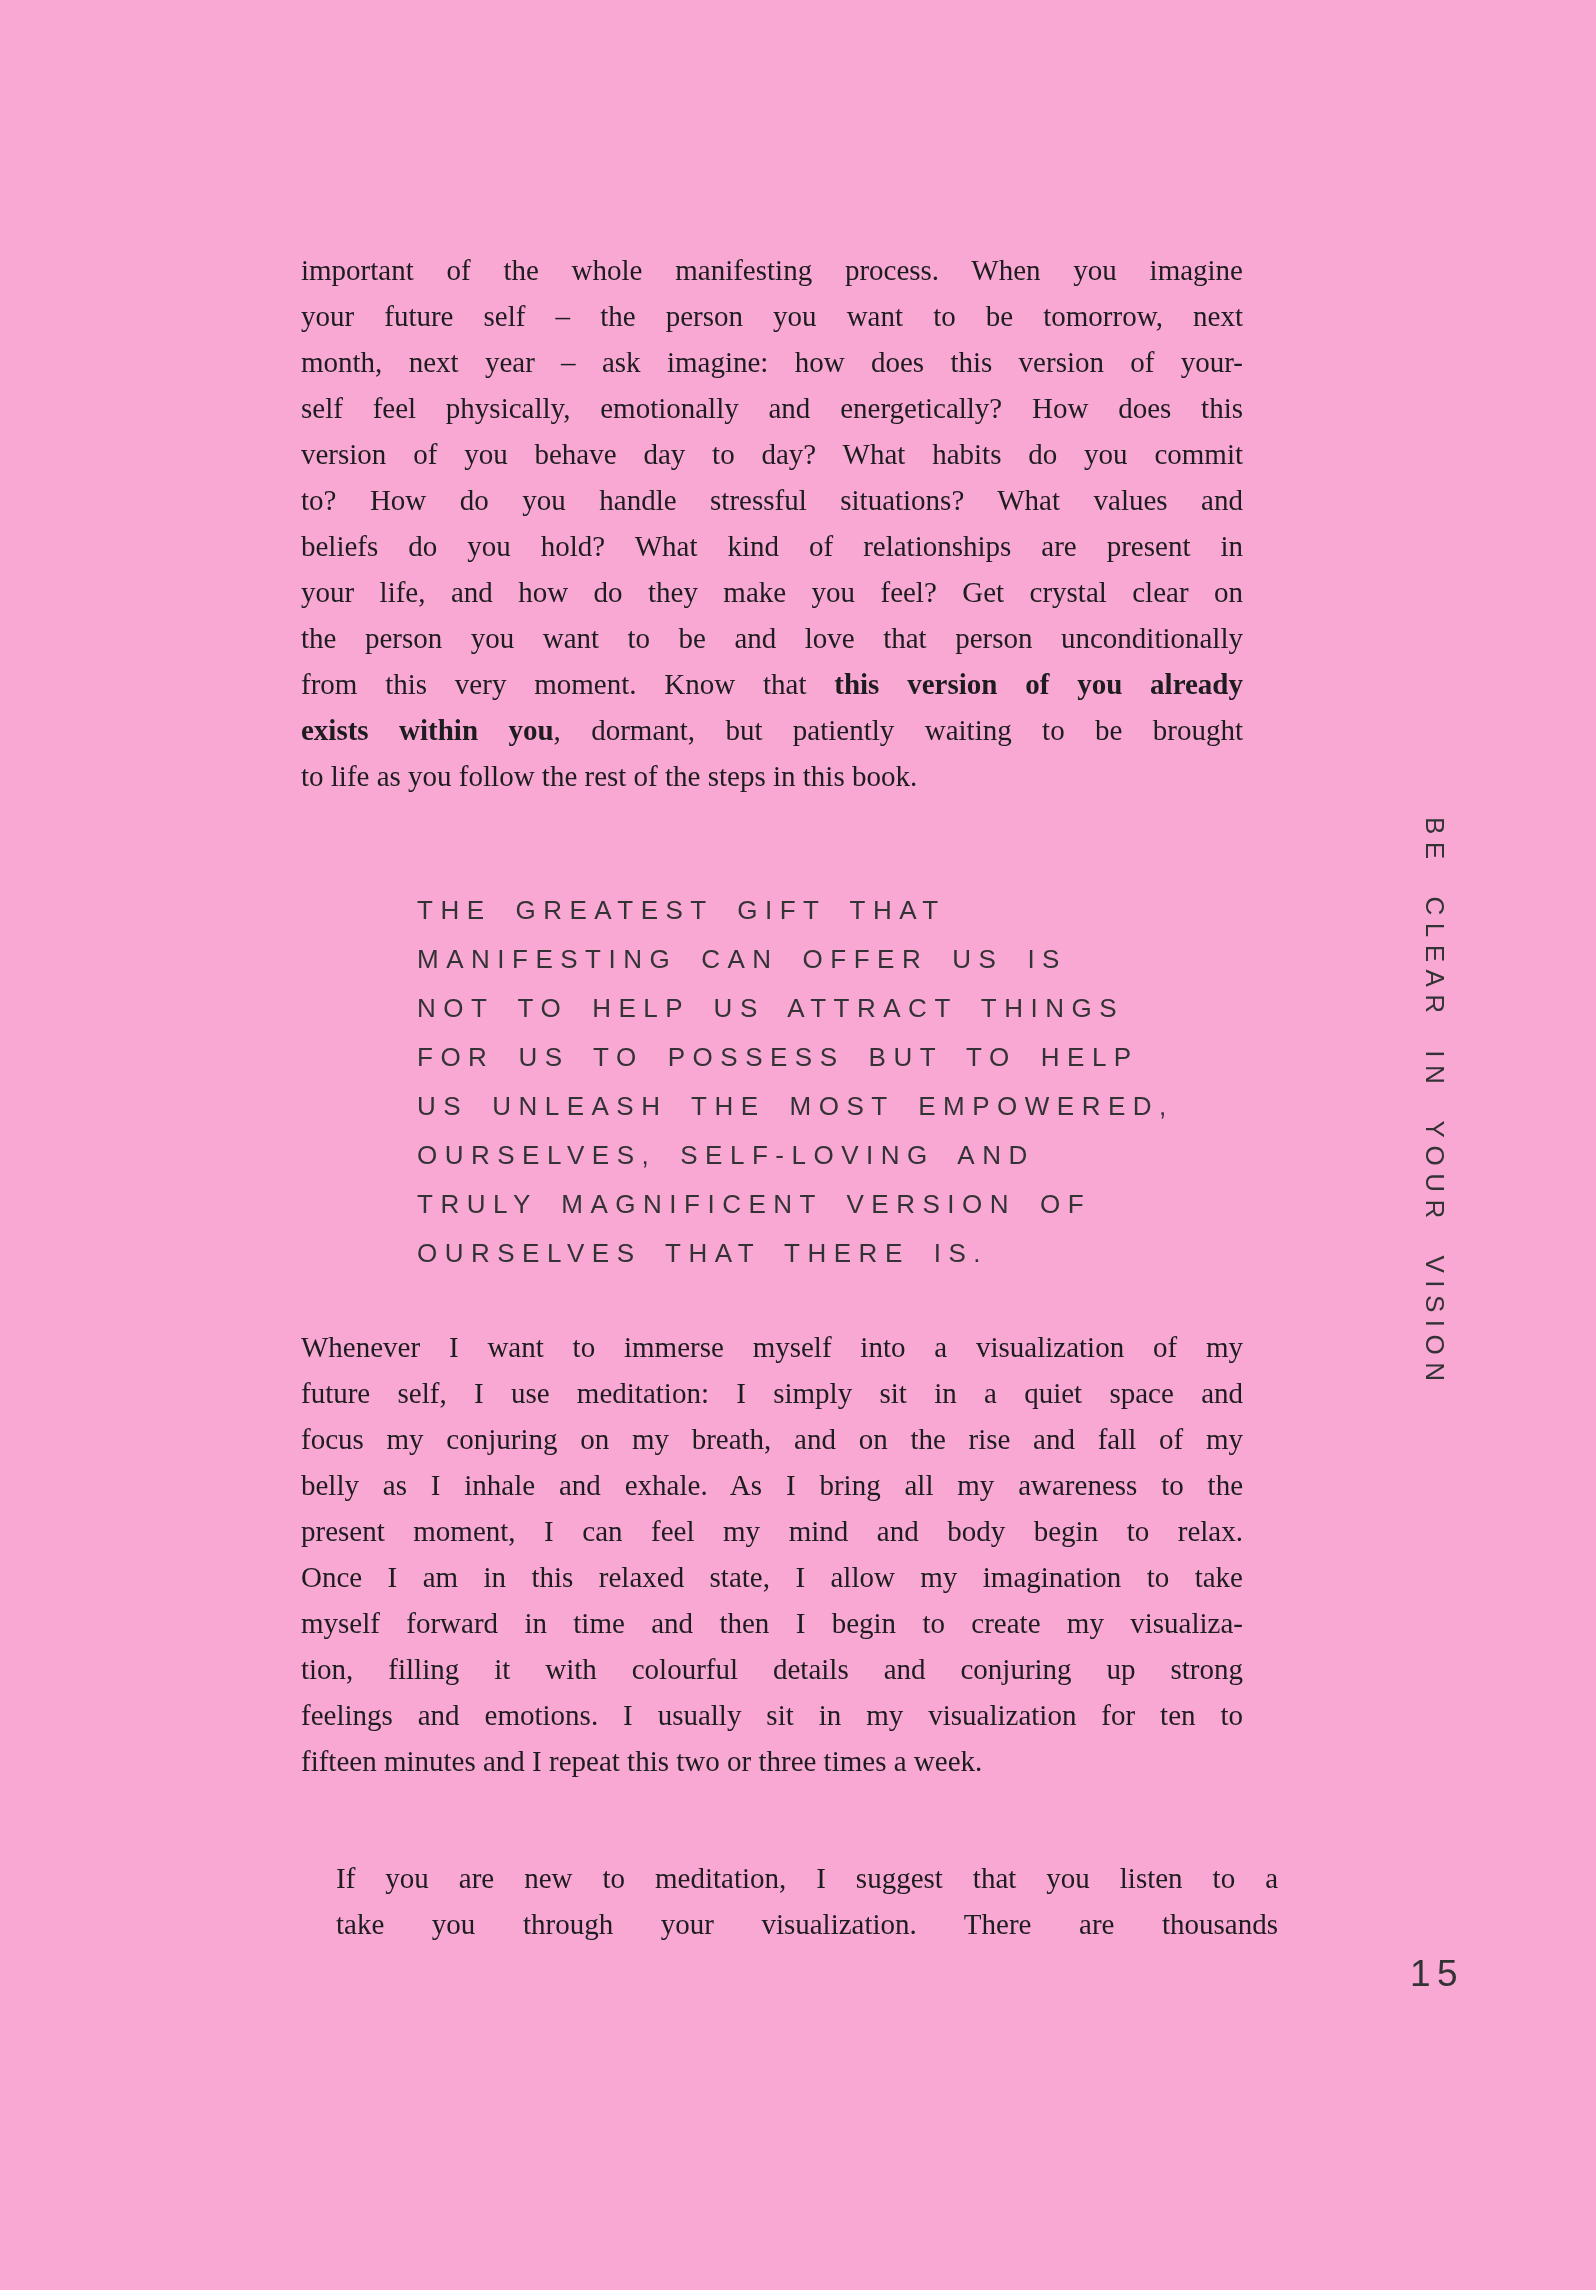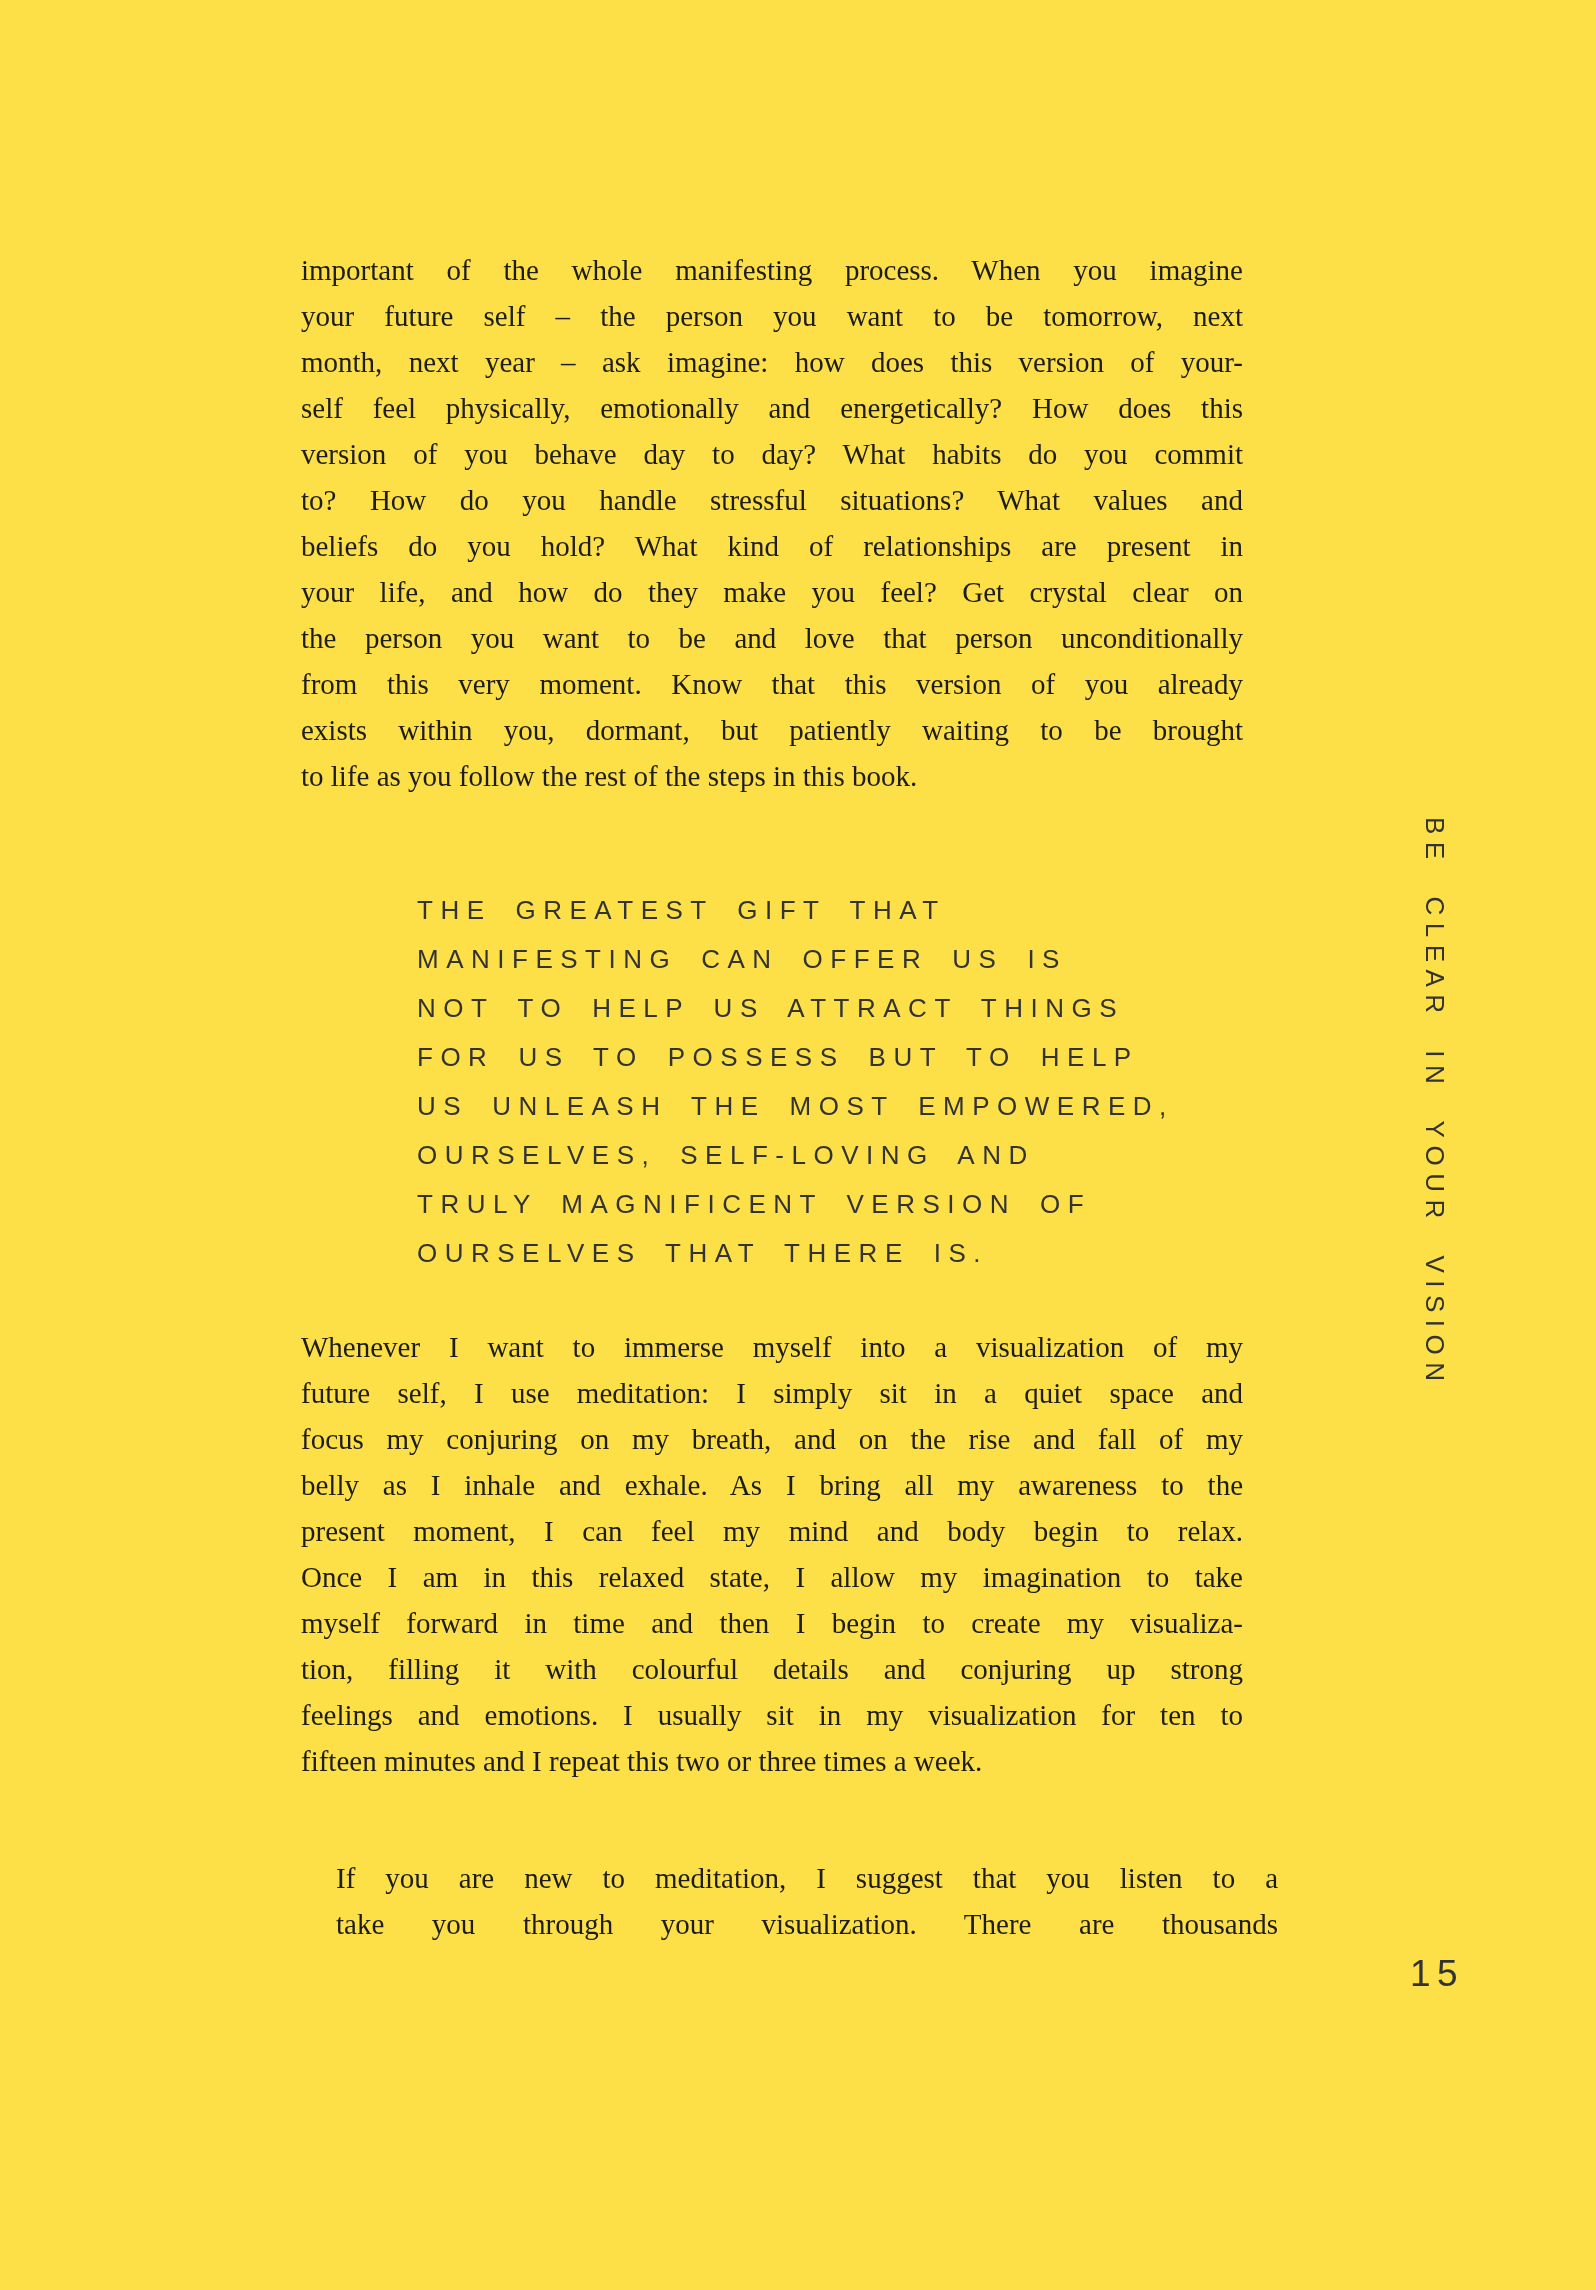--- a/index.html
+++ b/index.html
@@ -7,40 +7,40 @@
     width: 1597px;
     height: 2290px;
     background: #ffffff;
     font-family: "Liberation Serif", serif;
     overflow: hidden;
   }
   .page {
     position: relative;
     width: 1597px;
     height: 2290px;
-    background: #fde047;
+    background: #f9a8d4;
   }
   
   .para {
     position: absolute;
     left: 301px;
     width: 942px;
     font-size: 29px;
     line-height: 46px;
     color: #1d1d1f;
   }
   .para .line {
     text-align: justify;
     text-align-last: justify;
     text-justify: inter-word;
   }
   .para .line.last {
     text-align-last: left;
   }
-  .para .b { font-weight: normal; }
+  .para .b { font-weight: bold; }
   #para-1 { top: 247px; }
   #para-2 { top: 1324px; }
   #para-3 { top: 1855px; margin-left: 35px; }
   
   .quote {
     position: absolute;
     left: 413px;
     top: 882px;
     margin: 4px;
     font-family: "Liberation Sans", sans-serif;

